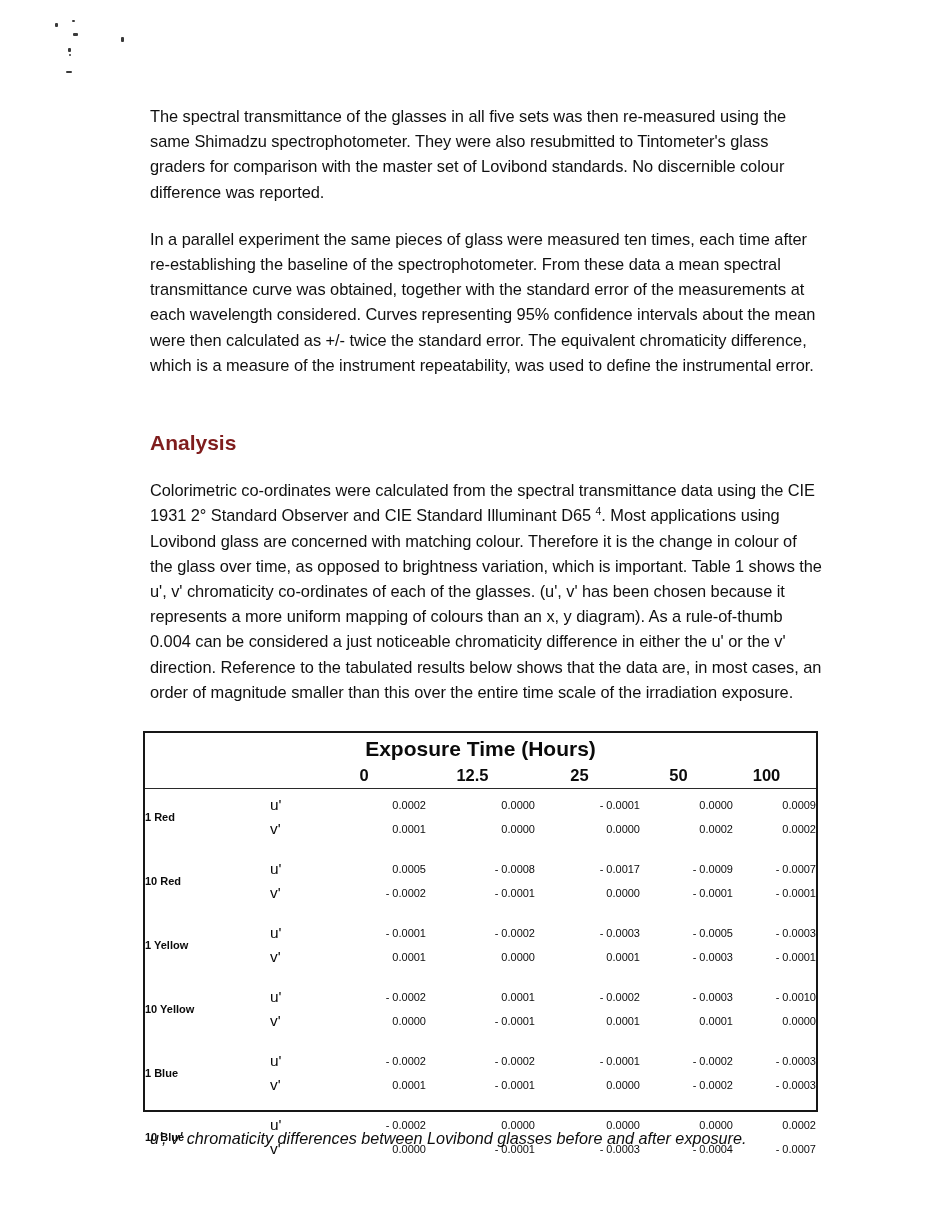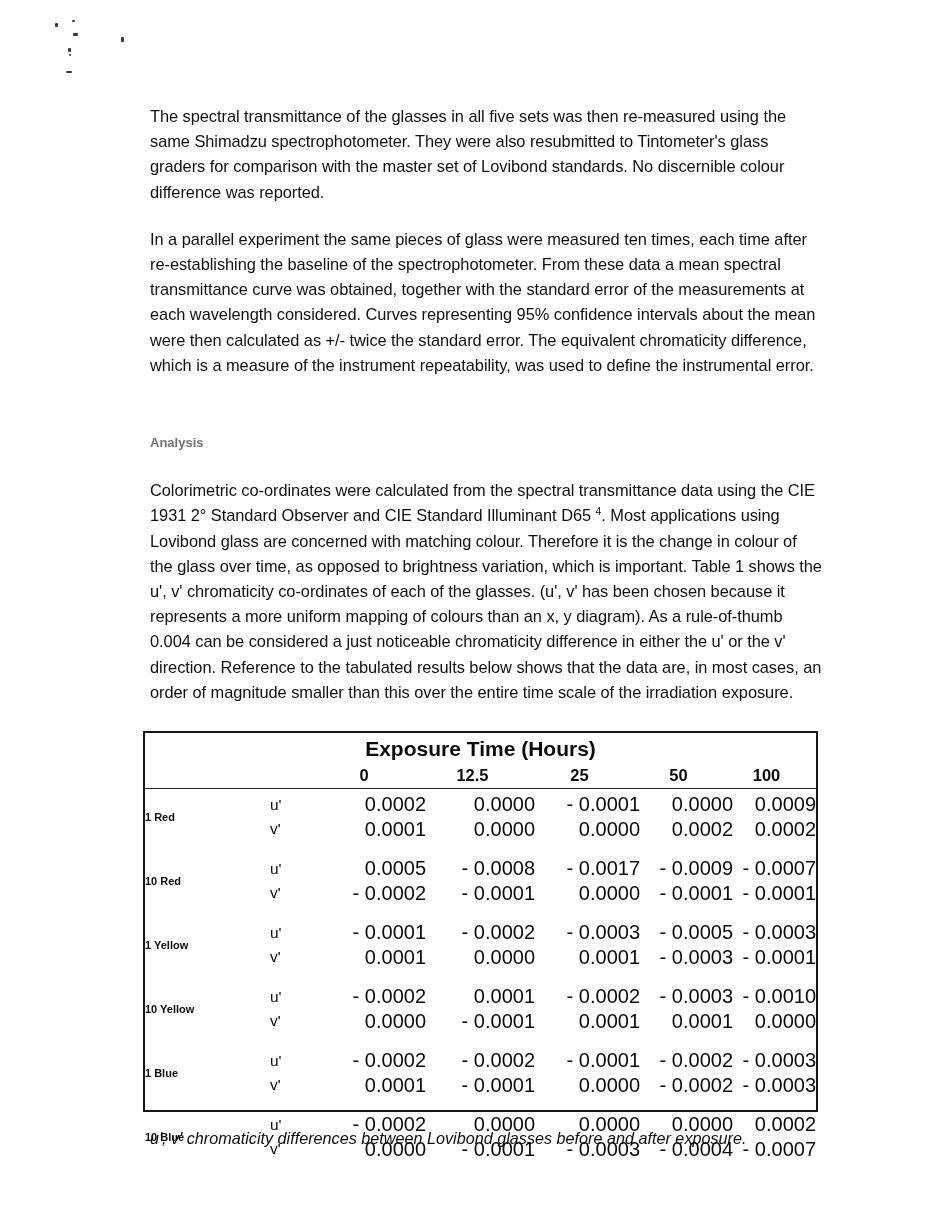--- a/index.html
+++ b/index.html
@@ -41,24 +41,24 @@
     margin: 0 0 22px 0;
     font-size: 16.4px;
     line-height: 25.2px;
     text-align: left;
     letter-spacing: -0.05px;
     color: #101010;
   }
 
   h2.heading {
     margin: 0;
-    font-size: 13px;
+    font-size: 21px;
     line-height: 25.2px;
     font-weight: bold;
-    color: #737373;
+    color: #7f1d1d;
   }
 
   .spacer-pre-heading { height: 30px; }
   .spacer-post-heading { height: 23px; }
 
   sup.ref {
     font-size: 10.5px;
     vertical-align: super;
     line-height: 0;
   }
@@ -130,21 +130,21 @@
 
   td.uvlabel {
     text-align: left;
     font-size: 15.4px;
     padding-left: 2px;
   }
 
   td.val {
     text-align: right;
     padding-right: 16px;
-    font-size: 20px;
+    font-size: 11px;
     white-space: pre;
   }
 
   tr.dr1 td { height: 25px; padding-top: 3px; }
   tr.dr2 td { height: 24px; }
   tr.gap td { height: 12px; font-size: 0; line-height: 0; padding: 0; }
   tr.gap.last td { height: 4px; }
 
   
   .caption {

